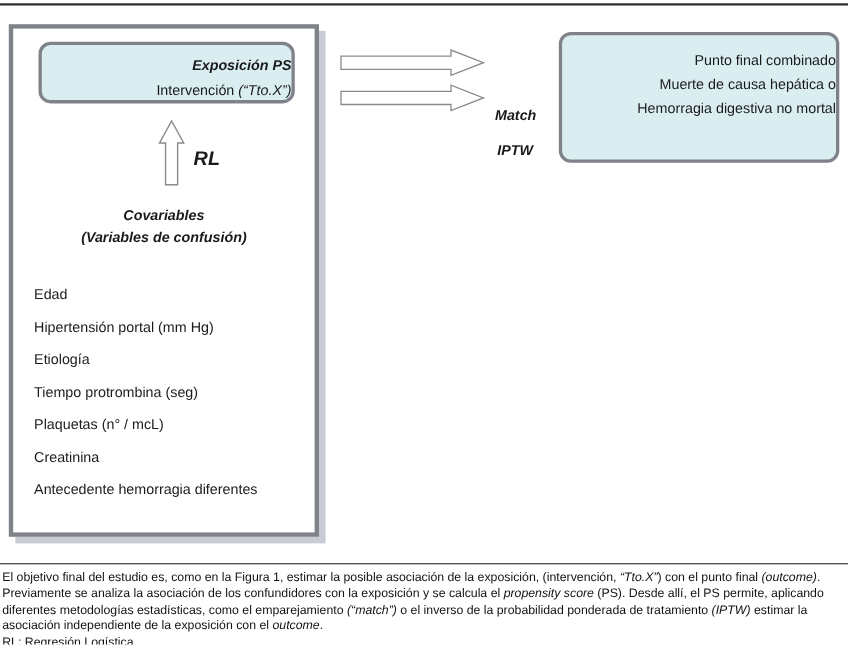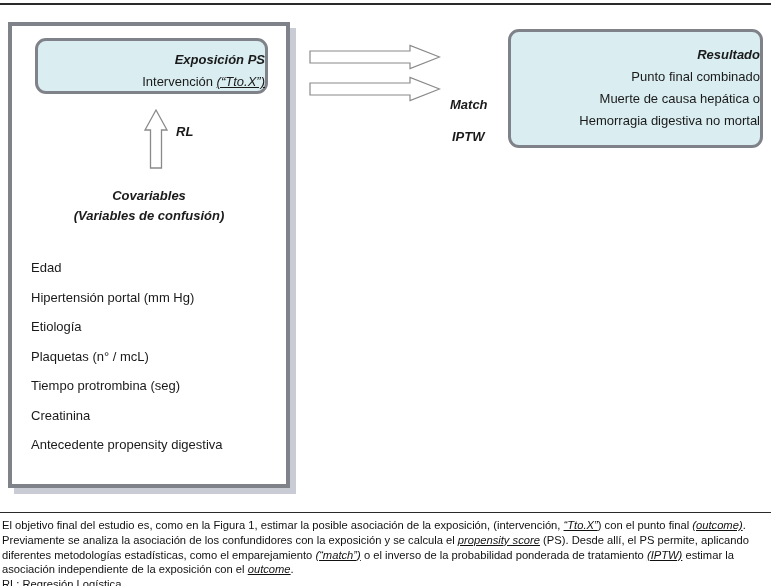--- a/index.html
+++ b/index.html
@@ -73,35 +73,35 @@
   .line {
     display: block;
     font-size: 13px;
     line-height: 22px;
     white-space: nowrap;
   }
   .bold-italic {
     font-weight: bold;
     font-style: italic;
   }
-  .italic { font-style: italic; text-decoration: underline; }
+  .italic { font-style: italic; }
 
   
   .up-arrow {
     position: absolute;
     left: 143px;
     top: 108px;
     width: 26px;
     height: 62px;
   }
   .rl-label {
     position: absolute;
     left: 176px;
-    top: 124px;
-    font-size: 13px;
+    top: 134px;
+    font-size: 18px;
     font-weight: bold;
     font-style: italic;
   }
 
   
   .covar-head {
     position: absolute;
     left: 8px;
     top: 186px;
     width: 282px;
@@ -191,38 +191,37 @@
 
 <div class="covar-head">
   <span class="line bold-italic">Covariables</span>
   <span class="line bold-italic">(Variables de confusión)</span>
 </div>
 
 <div class="covar-list">
   <div class="item"><span>Edad</span></div>
   <div class="item"><span>Hipertensión portal (mm Hg)</span></div>
   <div class="item"><span>Etiología</span></div>
+  <div class="item"><span>Tiempo protrombina (seg)</span></div>
   <div class="item"><span>Plaquetas (n° / mcL)</span></div>
-  <div class="item"><span>Tiempo protrombina (seg)</span></div>
   <div class="item"><span>Creatinina</span></div>
-  <div class="item"><span>Antecedente propensity digestiva</span></div>
+  <div class="item"><span>Antecedente hemorragia diferentes</span></div>
 </div>
 
 <svg class="block-arrow arrow-match" viewBox="0 0 132 26">
   <polygon points="1,7 101,7 101,1.5 130.5,13 101,24.5 101,19 1,19" fill="#ffffff" stroke="#8a8a8a" stroke-width="1.2"></polygon>
 </svg>
 <span class="arrow-label label-match">Match</span>
 
 <svg class="block-arrow arrow-iptw" viewBox="0 0 132 26">
   <polygon points="1,7 101,7 101,1.5 130.5,13 101,24.5 101,19 1,19" fill="#ffffff" stroke="#8a8a8a" stroke-width="1.2"></polygon>
 </svg>
 <span class="arrow-label label-iptw">IPTW</span>
 
 <div class="blue-box result-box">
-  <span class="line bold-italic">Resultado</span>
   <span class="line">Punto final combinado</span>
   <span class="line">Muerte de causa hepática o</span>
   <span class="line">Hemorragia digestiva no mortal</span>
 </div>
 
 <div class="caption-rule"></div>
 <div class="caption">
   <p><span>El objetivo final del estudio es, como en la Figura 1, estimar la posible asociación de la exposición, (intervención, </span><span class="italic">“Tto.X”</span><span>) con el punto final </span><span class="italic">(outcome)</span><span>. Previamente se analiza la asociación de los confundidores con la exposición y se calcula el </span><span class="italic">propensity score</span><span> (PS). Desde allí, el PS permite, aplicando diferentes metodologías estadísticas, como el emparejamiento </span><span class="italic">(“match”)</span><span> o el inverso de la probabilidad ponderada de tratamiento </span><span class="italic">(IPTW)</span><span> estimar la asociación independiente de la exposición con el </span><span class="italic">outcome</span><span>.</span></p>
   <p>RL: Regresión Logística.</p>
 </div>

